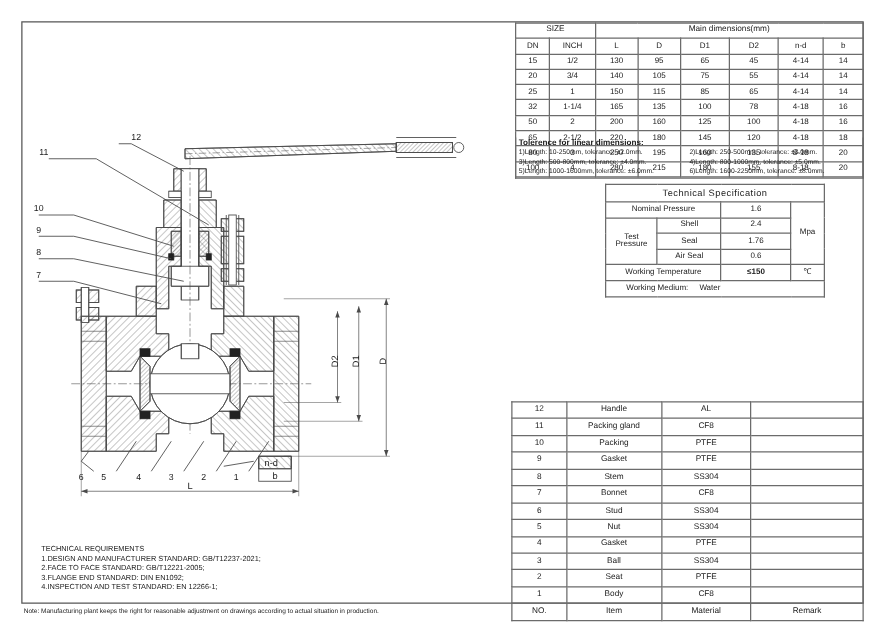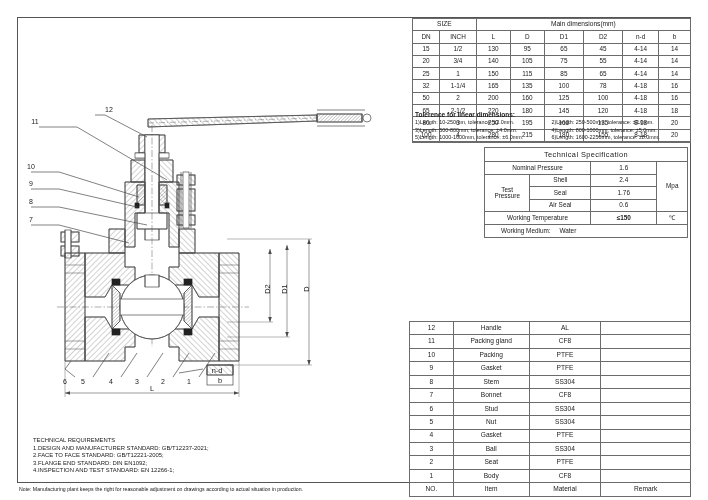--- a/index.html
+++ b/index.html
@@ -31,21 +31,21 @@
   
   #tol-box{position:absolute;left:412px;top:110px;width:279px;height:33px;
            border:1px solid #6b6b6b;border-top:none;box-sizing:border-box;
            padding:1px 2px 0 2px;}
   #tol-title{font-size:6.5px;font-weight:bold;color:#1a1a1a;line-height:8px;}
   .tol-grid{display:flex;flex-wrap:wrap;}
   .tol-grid div{width:50%;font-size:5.4px;line-height:7.6px;color:#1a1a1a;
                 white-space:nowrap;}
 
   
-  #spec-table{position:absolute;left:484px;top:147px;width:204px;}
+  #spec-table{position:absolute;left:484px;top:147px;width:176px;}
   #spec-table td{height:11.6px;}
   #spec-table .title{font-size:7.4px;letter-spacing:.4px;height:13px;}
   #spec-table col.s1{width:46px;}
   #spec-table col.s2{width:62px;}
   #spec-table col.s3{width:68px;}
   #spec-table col.s4{width:31px;}
   #spec-table .bold{font-weight:bold;}
   #spec-table .lft{text-align:left;padding-left:16px;}
 
   

